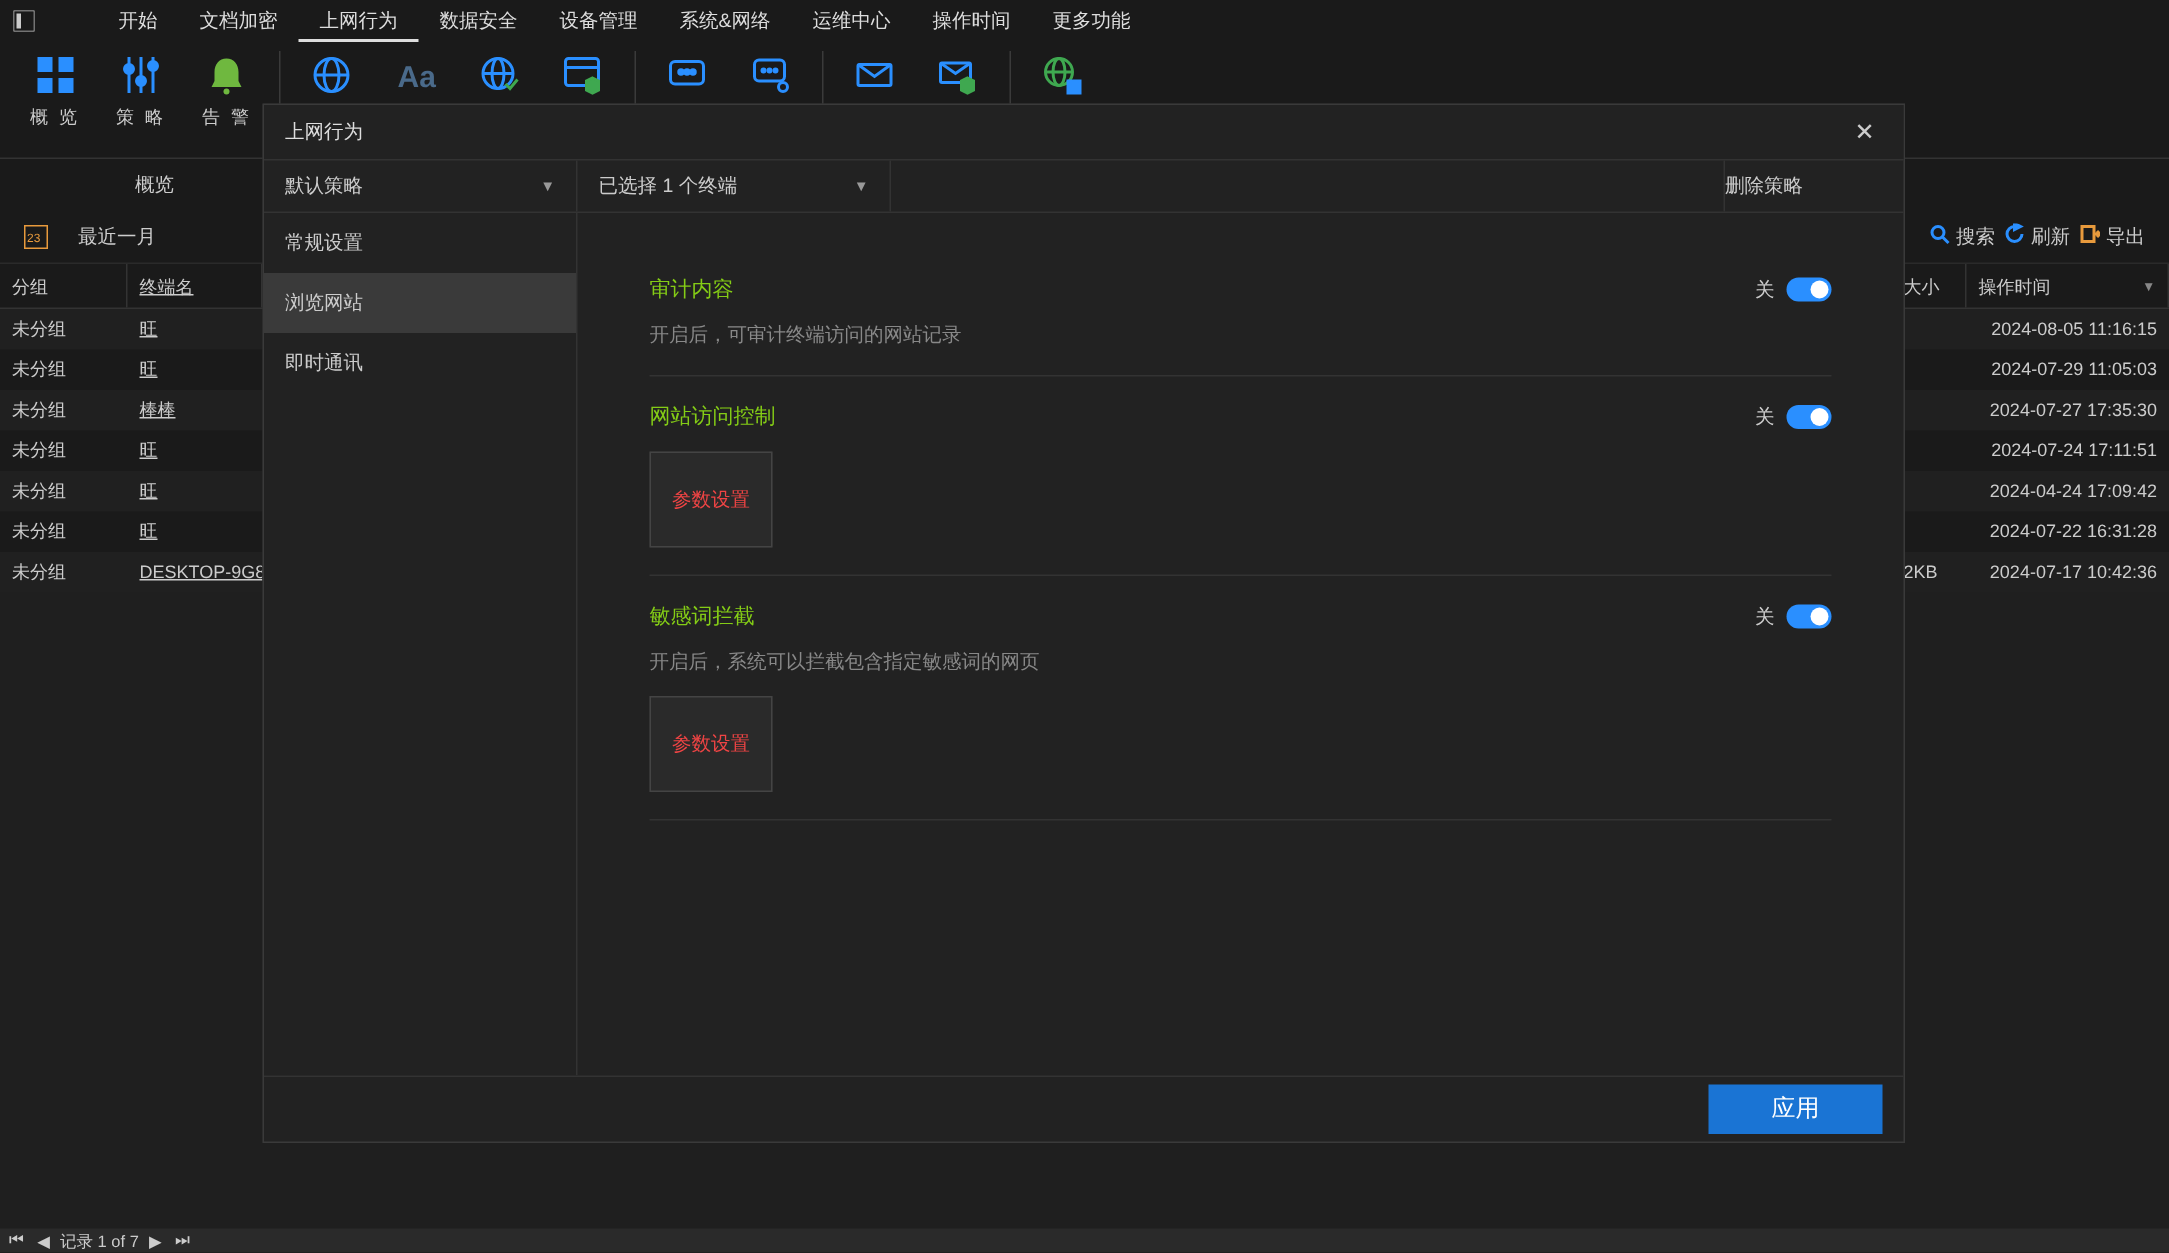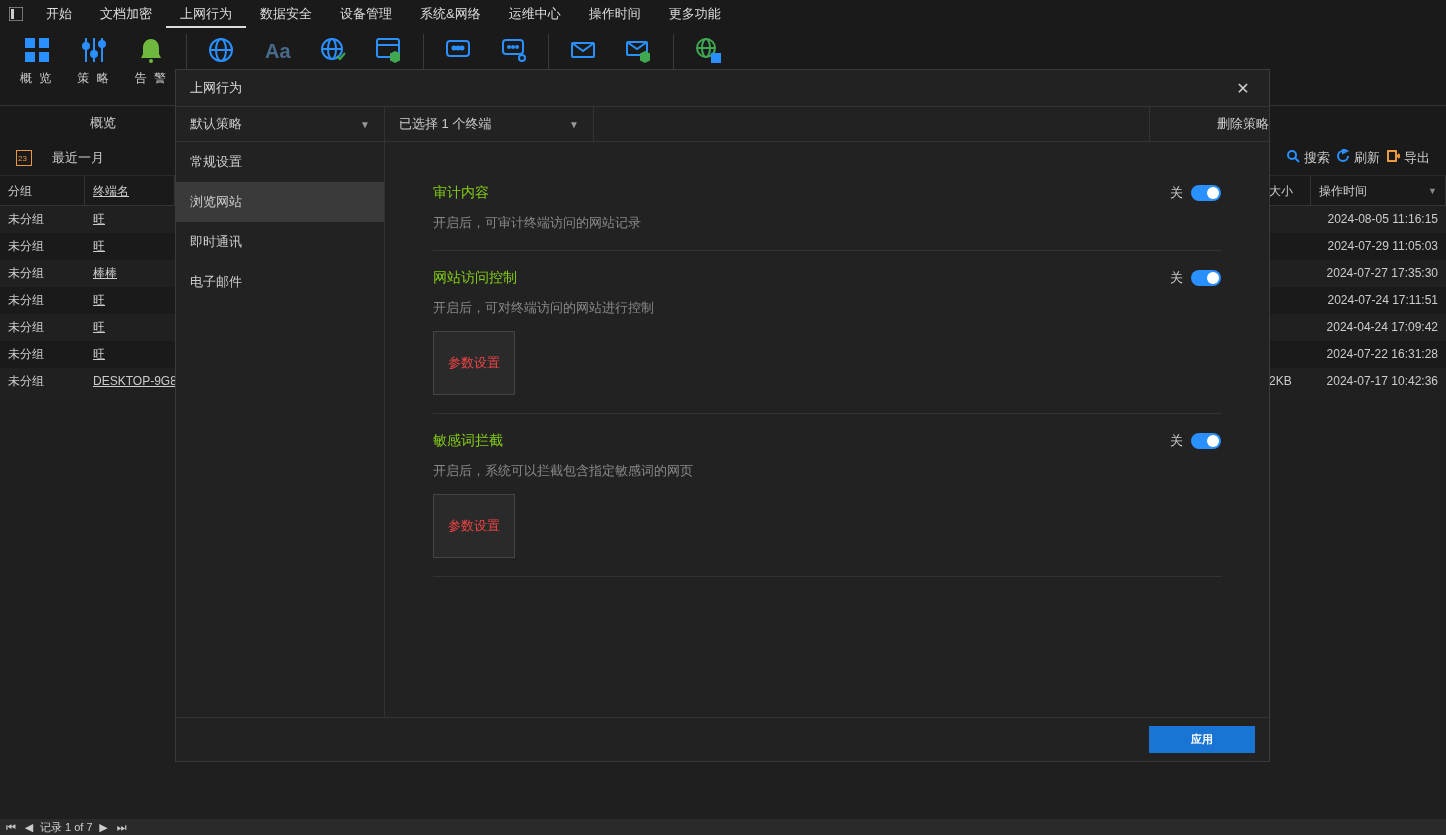--- a/index.html
+++ b/index.html
@@ -1,19 +1,19 @@
 <!DOCTYPE html>
 <html><head>
 <meta charset="utf-8">
 <style>
 * { margin: 0; padding: 0; box-sizing: border-box; font-family: "Microsoft YaHei", Arial, sans-serif; }
 body { background: #1a1a1a; color: #ccc; width: 1446px; height: 835px; overflow: hidden; position: relative; }
 
 
-.menubar { height: 28px; background: #1a1a1a; display: flex; align-items: center; padding: 0 8px; font-size: 13px; }
+.menubar { height: 28px; background: #1a1a1a; display: flex; align-items: center; padding: 0 8px; font-size: 13px; gap: 33px; }
 .menubar .logo-icon { width: 16px; height: 16px; margin-right: 8px; display: flex; align-items: center; justify-content: center; color: #ccc; }
 .menubar-item { padding: 0 14px; height: 28px; line-height: 28px; cursor: pointer; color: #ddd; }
 .menubar-item.active { border-bottom: 2px solid #ddd; }
 
 
 .ribbon { height: 78px; background: #1a1a1a; display: flex; align-items: flex-start; padding: 6px 8px 0; border-bottom: 1px solid #333; }
 .ribbon-item { display: flex; flex-direction: column; align-items: center; padding: 0 12px; cursor: pointer; }
 .ribbon-icon { width: 32px; height: 32px; display: flex; align-items: center; justify-content: center; }
 .ribbon-label { font-size: 12px; color: #ccc; margin-top: 4px; letter-spacing: 2px; }
 .ribbon-sep { width: 1px; height: 50px; background: #3a3a3a; margin: 0 6px; }
@@ -53,39 +53,39 @@
 .modal-titlebar { height: 36px; display: flex; align-items: center; justify-content: space-between; padding: 0 14px; background: #222; }
 .modal-title { font-size: 13px; color: #ddd; }
 .modal-close { width: 24px; height: 24px; display: flex; align-items: center; justify-content: center; cursor: pointer; color: #ccc; font-size: 16px; }
 
 .modal-selectrow { height: 36px; display: flex; align-items: stretch; border-top: 1px solid #333; border-bottom: 1px solid #333; }
 .modal-select { display: flex; align-items: center; justify-content: space-between; padding: 0 14px; font-size: 13px; color: #ccc; cursor: pointer; border-right: 1px solid #333; }
 .modal-select .chev { font-size: 10px; color: #999; }
 .modal-select-1 { width: 209px; }
 .modal-select-2 { width: 209px; }
 .modal-select-spacer { flex: 1; }
-.modal-delete { width: 120px; display: flex; align-items: center; justify-content: flex-end; font-size: 13px; color: #ccc; cursor: pointer; border-left: 1px solid #333; }
+.modal-delete { width: 120px; display: flex; align-items: center; justify-content: flex-start; font-size: 13px; color: #ccc; cursor: pointer; border-left: 1px solid #333; }
 
 .modal-body { flex: 1; display: flex; overflow: hidden; }
 .modal-sidebar { width: 209px; background: #222; border-right: 1px solid #333; }
 .side-item { height: 40px; line-height: 40px; padding-left: 14px; font-size: 13px; color: #ccc; cursor: pointer; }
 .side-item.active { background: #3a3a3a; }
 
 .modal-content { flex: 1; padding: 24px 48px; overflow-y: auto; }
 .setting-block { padding: 18px 0; border-bottom: 1px solid #333; }
 .setting-head { display: flex; align-items: center; justify-content: space-between; }
 .setting-title { font-size: 14px; color: #84cc16; }
 .setting-desc { font-size: 13px; color: #888; margin-top: 12px; }
 .toggle-wrap { display: flex; align-items: center; gap: 8px; font-size: 13px; color: #ccc; }
 .toggle { width: 30px; height: 16px; border-radius: 8px; background: #2a8fff; position: relative; cursor: pointer; }
 .toggle::after { content: ""; position: absolute; right: 2px; top: 2px; width: 12px; height: 12px; background: #fff; border-radius: 50%; }
 .param-btn { margin-top: 14px; display: inline-block; padding: 22px 14px; border: 1px solid #444; color: #ef4444; font-size: 13px; cursor: pointer; background: #2a2a2a; }
 
 .modal-footer { height: 44px; display: flex; align-items: center; justify-content: flex-end; padding: 0 14px; border-top: 1px solid #333; }
-.apply-btn { background: #1a74d4; color: #fff; padding: 6px 42px; font-size: 11px; cursor: pointer; border: none; font-weight: bold; }
+.apply-btn { background: #1a74d4; color: #fff; padding: 6px 42px; font-size: 16px; cursor: pointer; border: none; }
 
 
 .cal-icon { display:inline-block; width:16px; height:16px; border:1px solid #e89a3c; position:relative; }
 .cal-icon::before { content:"23"; font-size:8px; color:#e89a3c; position:absolute; left:1px; top:3px; }
 </style>
 </head>
 <body>
 
 <div class="menubar">
   <span class="logo-icon">
@@ -351,41 +351,40 @@
     <div class="modal-select-spacer"></div>
     <div class="modal-delete">
       <span>删除策略</span>
     </div>
   </div>
   <div class="modal-body">
     <div class="modal-sidebar" id="modal-sidebar">
         <div class="side-item">常规设置</div>
         <div class="side-item active">浏览网站</div>
         <div class="side-item">即时通讯</div>
-        <div class="side-item">电子邮件</div>
       </div>
     <div class="modal-content" id="modal-content">
         <div class="setting-block">
           <div class="setting-head">
     <span class="setting-title">审计内容</span>
     <div class="toggle-wrap">
       <span>关</span>
       <span class="toggle"></span>
     </div>
   </div>
   <div class="setting-desc">开启后，可审计终端访问的网站记录</div>
         </div>
         <div class="setting-block"><div class="setting-head">
     <span class="setting-title">网站访问控制</span>
     <div class="toggle-wrap">
       <span>关</span>
       <span class="toggle"></span>
     </div>
   </div>
-  <div class="setting-desc">开启后，可对终端访问的网站进行控制</div><div class="param-btn">参数设置</div></div>
+  <div class="param-btn">参数设置</div></div>
         <div class="setting-block"><div class="setting-head">
     <span class="setting-title">敏感词拦截</span>
     <div class="toggle-wrap">
       <span>关</span>
       <span class="toggle"></span>
     </div>
   </div>
   <div class="setting-desc">开启后，系统可以拦截包含指定敏感词的网页</div><div class="param-btn">参数设置</div></div>
       </div>
   </div>

